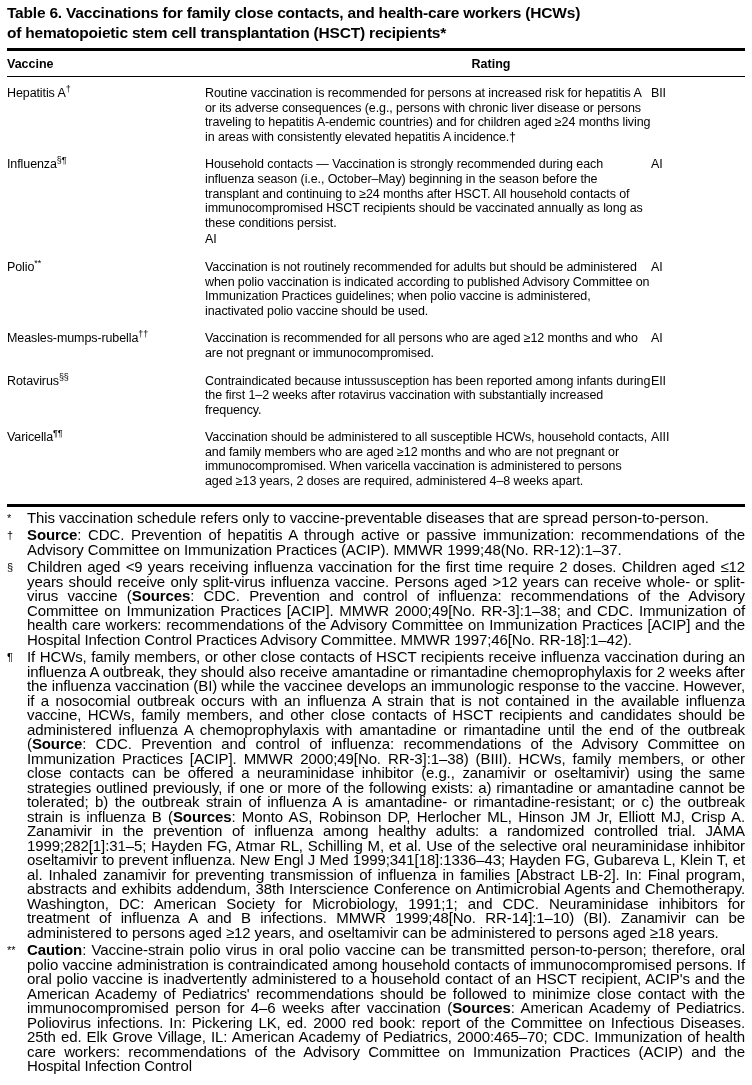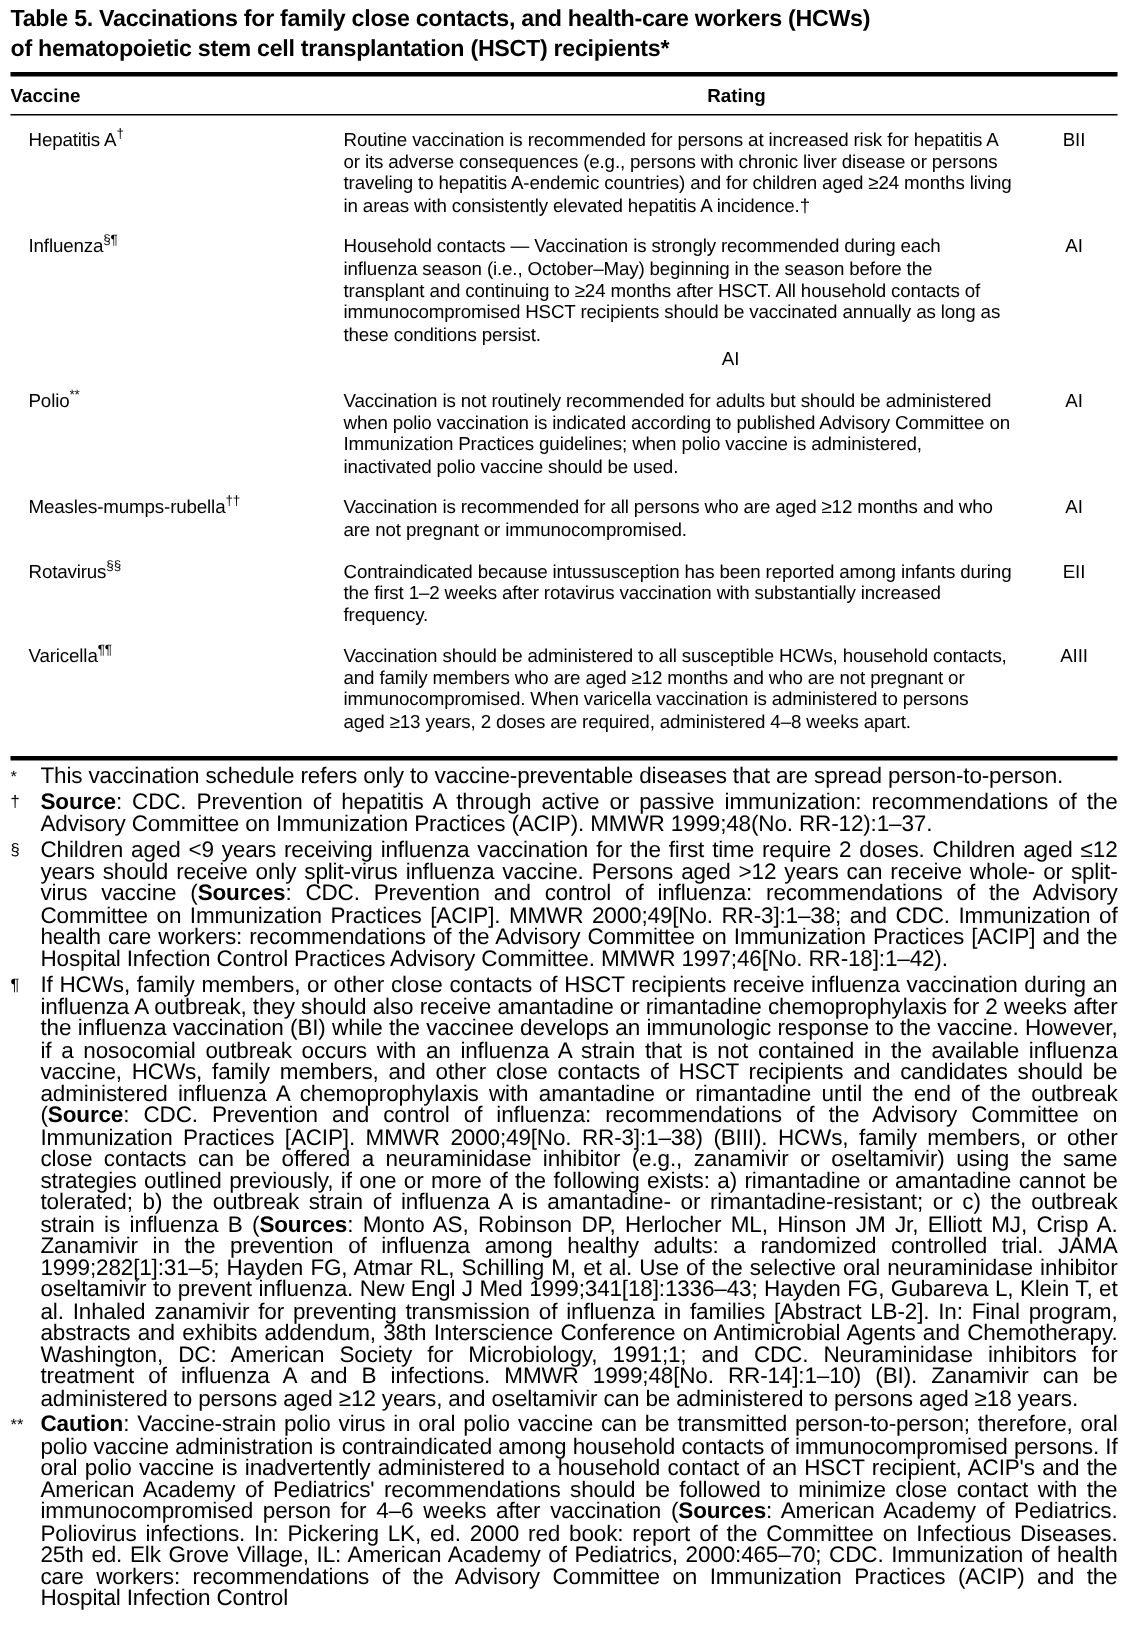--- a/index.html
+++ b/index.html
@@ -17,39 +17,39 @@
   .rule.thin { border-top-width: 1px; }
 
   .heads { display: flex; align-items: center; padding: 6px 0 5px 0; font-size: 12.5px; font-weight: 700; gap: 38px; }
   .h-vaccine { width: 192px; }
   .h-rec { width: 446px; text-align: center; }
   .h-rating { flex: 1; text-align: center; }
 
   .tbody { padding: 9px 0 2px 0; }
   .trow { display: flex; margin-bottom: 13px; }
   .trow.joined { margin-bottom: 2px; }
-  .cell { font-size: 12.5px; line-height: 14.6px; letter-spacing: -0.1px; margin-left: 12px; }
+  .cell { font-size: 12.5px; line-height: 14.6px; letter-spacing: -0.1px; }
   .c-vaccine { width: 192px; padding-right: 6px; }
   .c-rec { width: 446px; }
-  .c-rating { flex: 1; text-align: center; }
+  .c-rating { flex: 1; }
   sup.vsup { font-size: 9px; line-height: 0; }
 
   .fnotes { padding-top: 4px; }
   .fnote { display: flex; margin-bottom: 3px; }
   .fmark { width: 20px; flex: none; font-size: 11px; padding-top: 1px; }
   .ftext { flex: 1; font-size: 15px; line-height: 14.5px; text-align: justify; letter-spacing: -0.1px; }
   .ftext b { font-weight: 700; }
 </style>
 </head>
 <body>
 
 <div class="page">
 
   <h1 class="title">
-    <span class="tl">Table 5.  Vaccinations for family close contacts, and health-care workers (HCWs)</span>
+    <span class="tl">Table 6.  Vaccinations for family close contacts, and health-care workers (HCWs)</span>
     <span class="tl">of hematopoietic stem cell transplantation (HSCT) recipients*</span>
   </h1>
 
   <div class="rule"></div>
 
   <div class="heads">
     <div class="h-vaccine">Vaccine</div>
     <div class="h-rating">Rating</div>
   </div>
 

